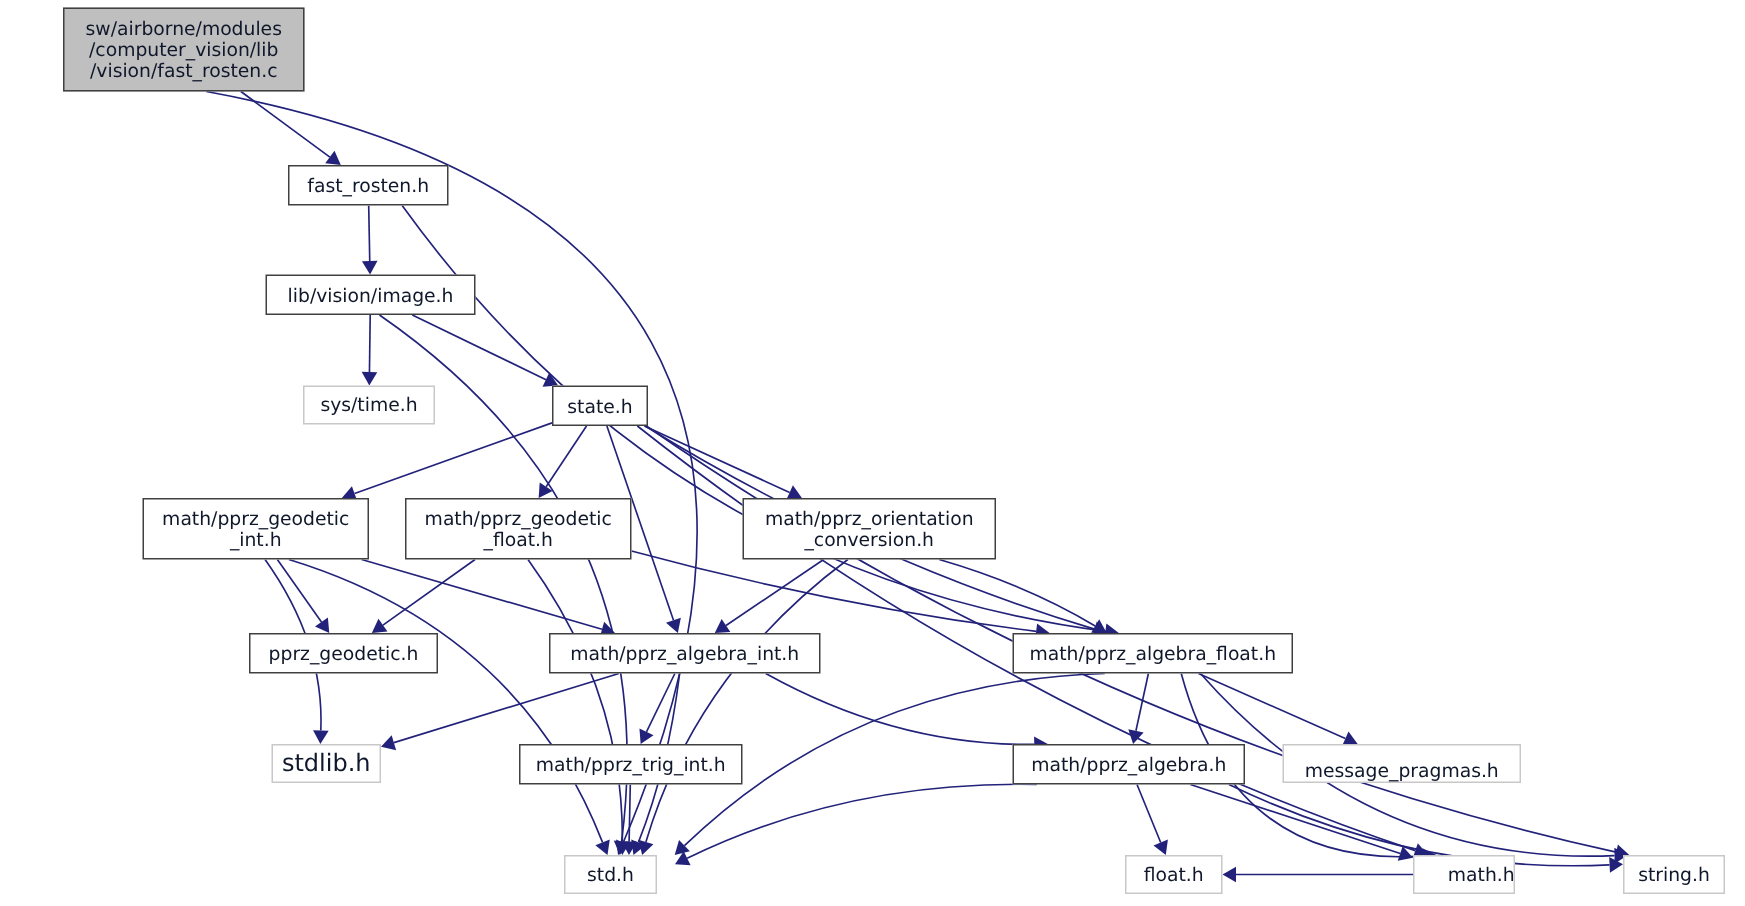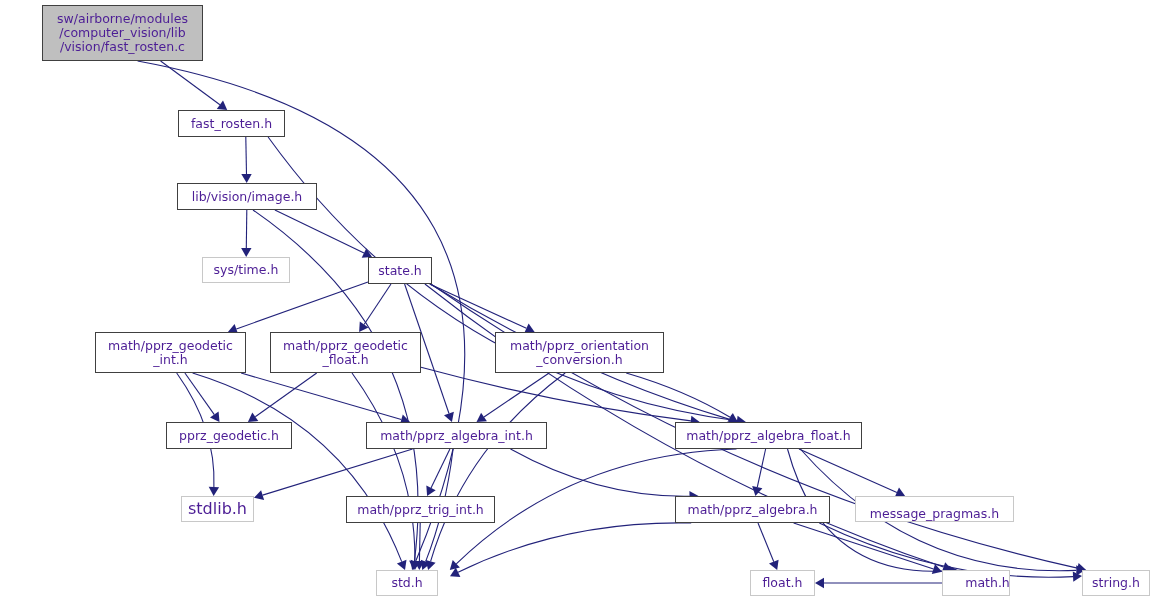--- a/index.html
+++ b/index.html
@@ -12,21 +12,21 @@
   }
   svg#graph{position:absolute;left:0;top:0;width:1163px;height:604px;}
   .edge{fill:none;stroke:#22227a;stroke-width:1.1;}
   .arrow{fill:#22227a;stroke:none;}
   .node-box{
     position:absolute;
     box-sizing:border-box;
     display:flex;align-items:center;justify-content:center;
     text-align:center;
     background:#ffffff;
-    color:#4c1d95;
+    color:#0f172a;
     line-height:1.12;
     white-space:pre-line;
     z-index:5;
   }
   .n-local{border:1.4px solid #404040;}
   .n-sys{border:1.1px solid #c8c8c8;}
   .n-root{border:1.4px solid #404040;background:#bfbfbf;}
   .lbl{display:block;padding:0 4px;}
 </style>
 </head>
@@ -114,21 +114,21 @@
         <polygon class="arrow" points="942.0,571.8 931.8,573.9 935.1,564.1"></polygon>
         <polygon class="arrow" points="1082.0,576.1 1073.3,581.8 1072.8,571.4"></polygon>
         <polygon class="arrow" points="450.0,576.2 455.8,567.5 460.4,576.9"></polygon>
         <polygon class="arrow" points="815.0,583.0 824.0,577.8 824.0,588.2"></polygon>
       </g>
   </svg>
   <div id="node-layer">
       <div class="node-box n-root" style="left: 42px; top: 5px; width: 161px; height: 56px; font-size: 12.5px;"><span class="lbl">sw/airborne/modules
 /computer_vision/lib
 /vision/fast_rosten.c</span></div>
-      <div class="node-box n-local" style="left: 178px; top: 110px; width: 107px; height: 27px; font-size: 12.5px;"><span class="lbl">fast_rosten.h</span></div>
+      <div class="node-box n-local" style="left: 192px; top: 110px; width: 107px; height: 27px; font-size: 12.5px;"><span class="lbl">fast_rosten.h</span></div>
       <div class="node-box n-local" style="left: 177px; top: 183px; width: 140px; height: 27px; font-size: 12.5px;"><span class="lbl">lib/vision/image.h</span></div>
       <div class="node-box n-sys" style="left: 202px; top: 257px; width: 88px; height: 26px; font-size: 12.5px;"><span class="lbl">sys/time.h</span></div>
       <div class="node-box n-local" style="left: 368px; top: 257px; width: 64px; height: 27px; font-size: 12.5px;"><span class="lbl">state.h</span></div>
       <div class="node-box n-local" style="left: 95px; top: 332px; width: 151px; height: 41px; font-size: 12.5px;"><span class="lbl">math/pprz_geodetic
 _int.h</span></div>
       <div class="node-box n-local" style="left: 270px; top: 332px; width: 151px; height: 41px; font-size: 12.5px;"><span class="lbl">math/pprz_geodetic
 _float.h</span></div>
       <div class="node-box n-local" style="left: 495px; top: 332px; width: 169px; height: 41px; font-size: 12.5px;"><span class="lbl">math/pprz_orientation
 _conversion.h</span></div>
       <div class="node-box n-local" style="left: 166px; top: 422px; width: 126px; height: 27px; font-size: 12.5px;"><span class="lbl">pprz_geodetic.h</span></div>

